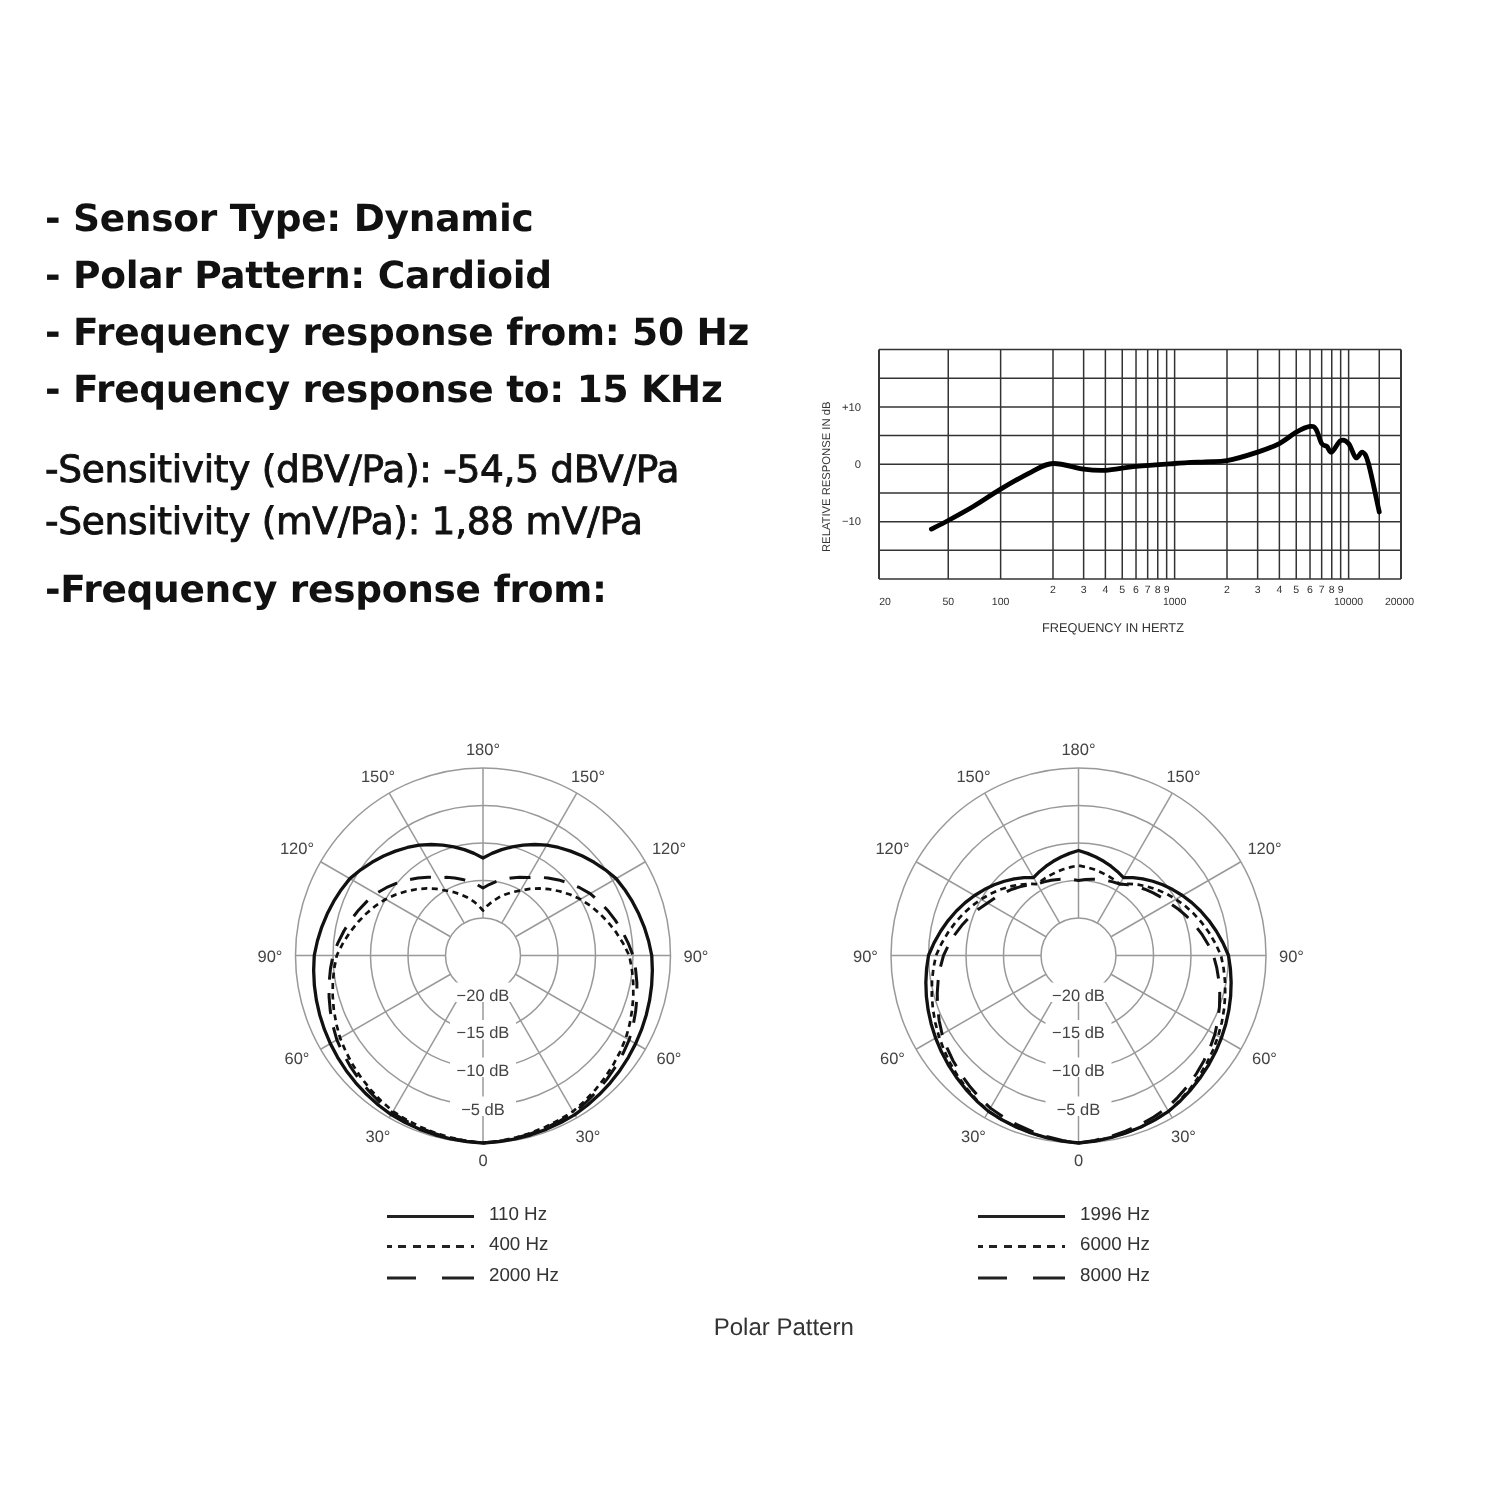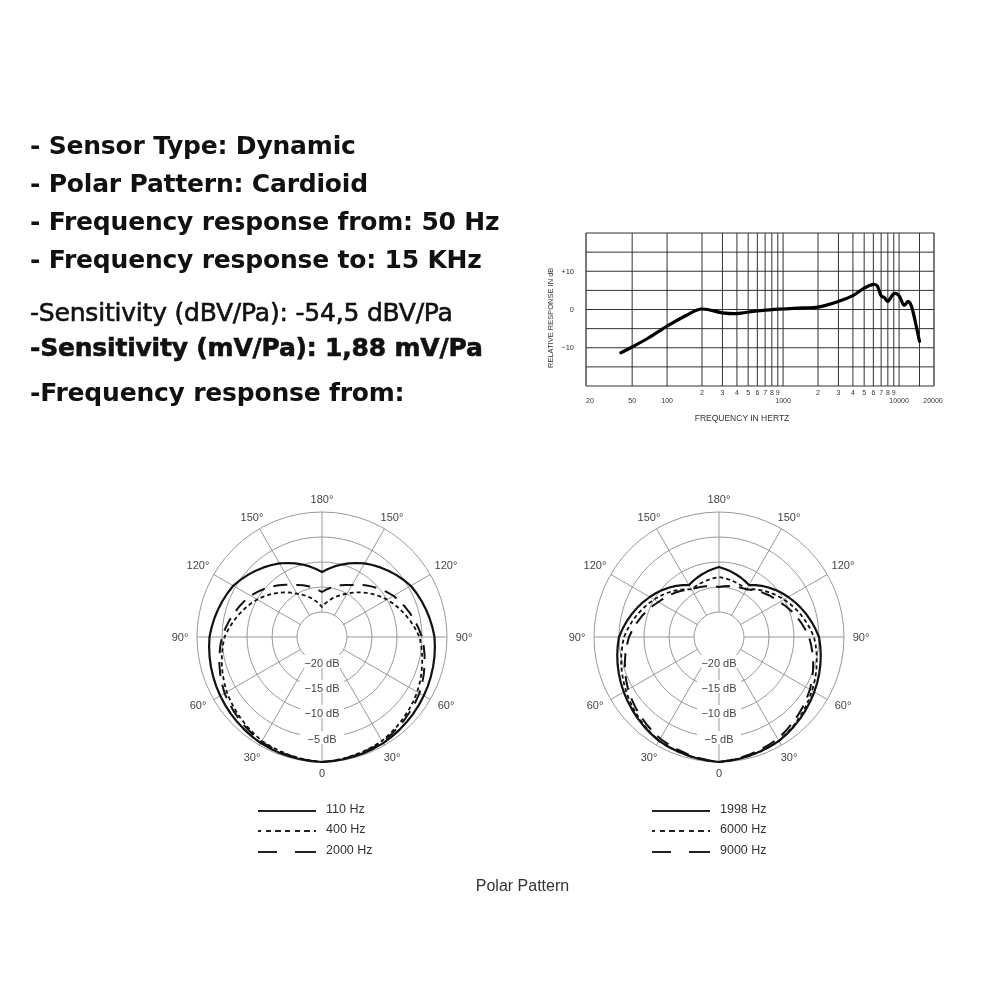--- a/index.html
+++ b/index.html
@@ -16,21 +16,21 @@
 </style>
 </head>
 <body>
 
 <div>
   <div class="spec" style="top:133px">- Sensor Type: Dynamic</div>
   <div class="spec" style="top:171px">- Polar Pattern: Cardioid</div>
   <div class="spec" style="top:209px">- Frequency response from: 50 Hz</div>
   <div class="spec" style="top:247px">- Frequency response to: 15 KHz</div>
   <div class="spec" style="top:272px; font-weight:normal;margin-top:28px; -webkit-text-stroke:0.6px #111;">-Sensitivity (dBV/Pa): -54,5 dBV/Pa</div>
-  <div class="spec" style="top:335px; font-weight:bold; -webkit-text-stroke:0.6px #111;">-Sensitivity (mV/Pa): 1,88 mV/Pa</div>
+  <div class="spec" style="top:335px; font-weight:normal; -webkit-text-stroke:0.6px #111;">-Sensitivity (mV/Pa): 1,88 mV/Pa</div>
   <div class="spec" style="top:380px">-Frequency response from:</div>
 </div>
 
 <svg width="1000" height="1000">
   <g id="freq-grid" stroke="#333" stroke-width="1" fill="none">
       <line x1="586" y1="233" x2="934" y2="233"></line>
       <line x1="586" y1="252.125" x2="934" y2="252.125"></line>
       <line x1="586" y1="271.25" x2="934" y2="271.25"></line>
       <line x1="586" y1="290.375" x2="934" y2="290.375"></line>
       <line x1="586" y1="309.5" x2="934" y2="309.5"></line>
@@ -191,25 +191,25 @@
   </div>
   <div class="row" style="top:41px">
     <span class="sw" style="border-top:2px solid #222; border-image: linear-gradient(90deg,#222 0 20px,transparent 20px 36px,#222 36px) 2;"></span>
     <span class="lbl">2000 Hz</span>
   </div>
 </div>
 
 <div class="legend" style="left:652px; top:802px;">
   <div class="row" style="top:0">
     <span class="sw" style="border-top:2px solid #222"></span>
-    <span class="lbl">1998 Hz</span>
+    <span class="lbl">1996 Hz</span>
   </div>
   <div class="row" style="top:20px">
     <span class="sw" style="border-top:2px dashed #222; border-image: repeating-linear-gradient(90deg,#222 0 5px,transparent 5px 9px) 2;"></span>
     <span class="lbl">6000 Hz</span>
   </div>
   <div class="row" style="top:41px">
     <span class="sw" style="border-top:2px solid #222; border-image: linear-gradient(90deg,#222 0 20px,transparent 20px 36px,#222 36px) 2;"></span>
-    <span class="lbl">9000 Hz</span>
+    <span class="lbl">8000 Hz</span>
   </div>
 </div>
 
 <div class="caption">Polar Pattern</div>
 
 </body></html>

